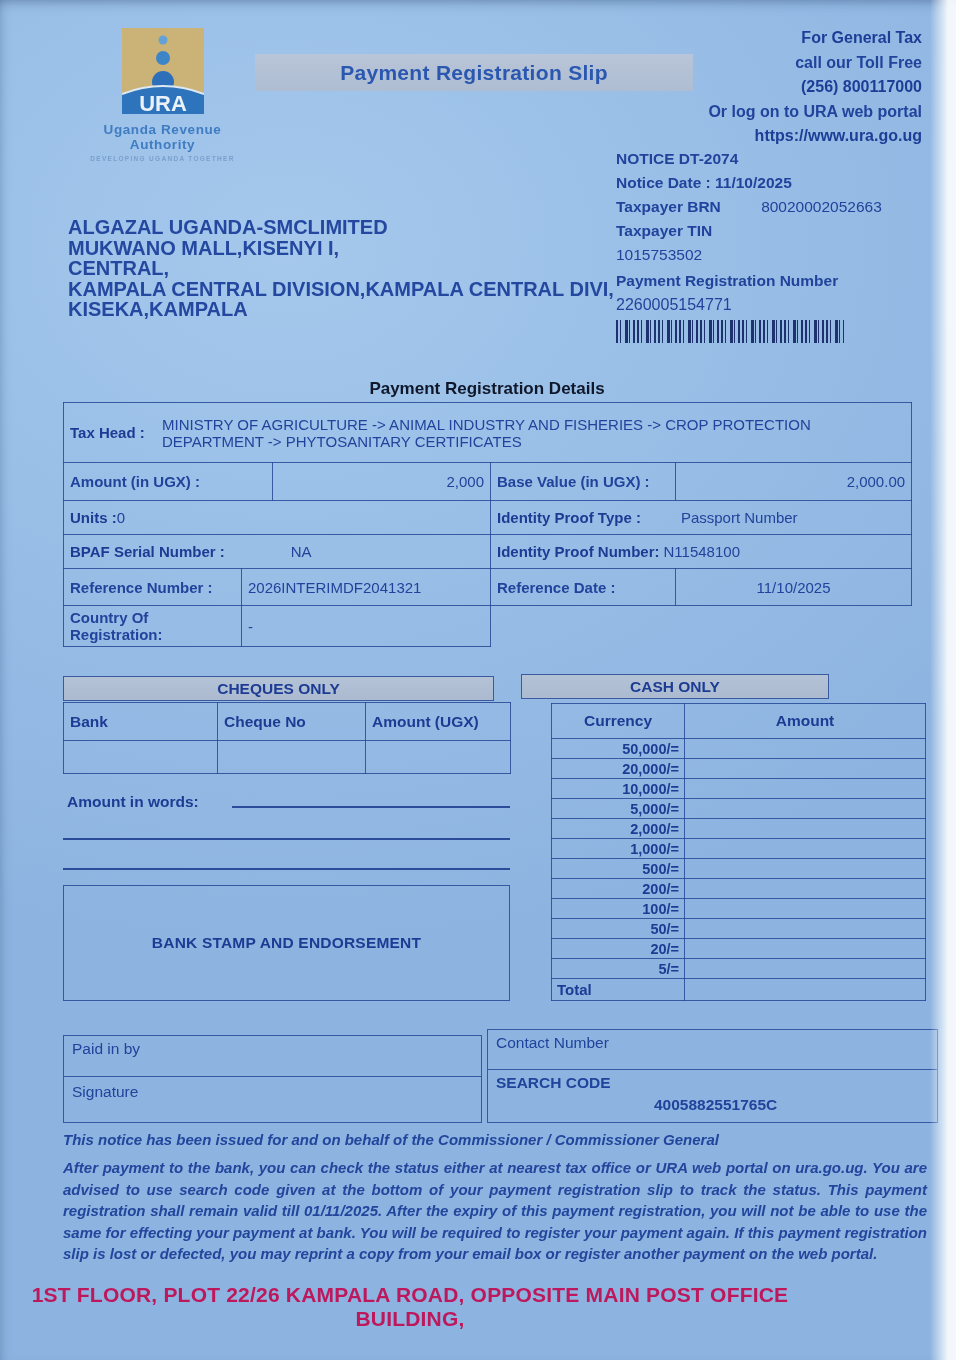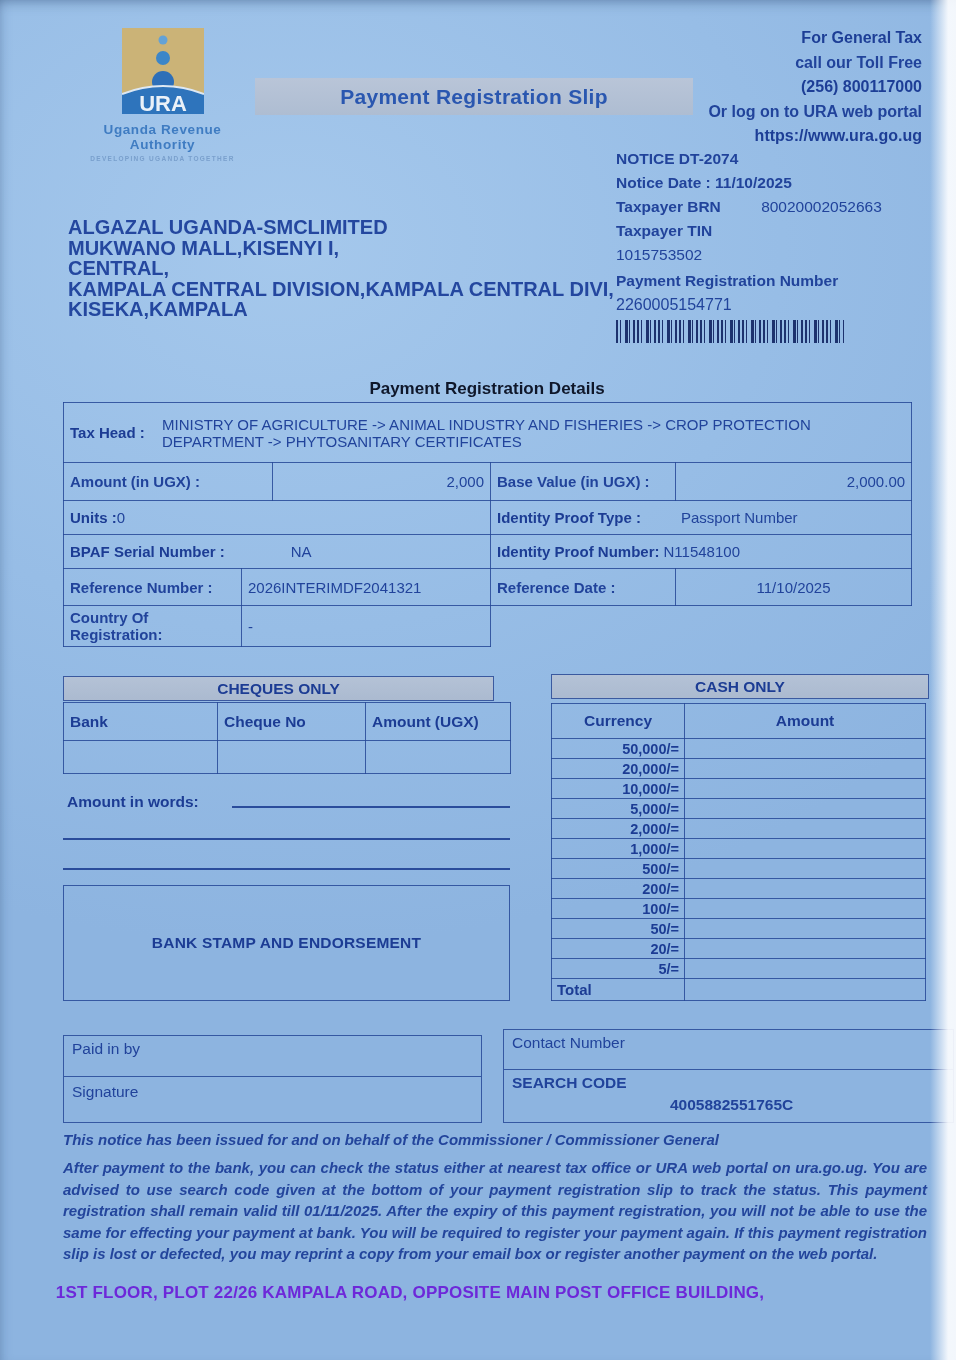--- a/index.html
+++ b/index.html
@@ -21,21 +21,21 @@
   }
   .abs { position:absolute; }
   .b { font-weight:bold; }
   .sb { font-weight:600; }
 
   
   .title-strip {
     left:255px; top:54px; width:438px; height:37px;
     background:linear-gradient(#b9c5d8, #aebdd2);
     display:flex; align-items:center; justify-content:center;
-    font-size:21px; font-weight:bold; color:#2a57b0; letter-spacing:0.3px;margin-top:24px;
+    font-size:21px; font-weight:bold; color:#2a57b0; letter-spacing:0.3px;
   }
   .logo-block { left:70px; top:28px; width:185px; text-align:center; }
   .logo-org { margin-top:4px; font-size:13.5px; font-weight:600; color:#3f7cc2; letter-spacing:0.6px; }
   .logo-tagline { margin-top:3px; font-size:6.5px; color:rgba(90,130,180,0.55); letter-spacing:1.3px; font-weight:600; }
   .contact-block { left:600px; top:26px; width:322px; text-align:right; font-size:16px; line-height:24.5px; }
   .contact-block .b { color:#1d3e96; }
 
   
   .notice-block { left:616px; top:150px; width:330px; font-size:15.5px; }
   .notice-block > div { margin-bottom:6px; }
@@ -79,40 +79,40 @@
   .aw-line2 { left:63px; top:838px; width:447px; border-bottom:2px solid #2a4c9b; }
   .aw-line3 { left:63px; top:868px; width:447px; border-bottom:2px solid #2a4c9b; }
   .stamp-box {
     left:63px; top:885px; width:447px; height:116px;
     border:1.8px solid rgba(38,72,150,0.85);
     display:flex; align-items:center; justify-content:center;
     font-size:15.5px; font-weight:bold; color:#1c3c94; letter-spacing:0.2px;
   }
 
   
-  .cash-bar { left:551px; top:674px; width:378px; }
+  .cash-bar { left:521px; top:674px; width:308px; }
   table.cash { left:551px; top:703px; width:374px; border-collapse:collapse; table-layout:fixed; position:absolute; }
   table.cash td { border:1.6px solid rgba(38,72,150,0.85); font-size:14.5px; color:#1c3c94; padding:1px 5px; }
   table.cash td.hdr { font-size:15.5px; font-weight:bold; text-align:center; height:35px; }
   table.cash td.den { text-align:right; font-weight:bold; height:20px; }
   table.cash td.tot { font-weight:bold; height:22px; font-size:15px; }
 
   
   .paybox { left:63px; top:1035px; width:419px; border:1.8px solid rgba(38,72,150,0.85); }
   .paybox .row1 { height:41px; border-bottom:1.6px solid rgba(38,72,150,0.85); padding:4px 8px; font-size:15.5px; }
   .paybox .row2 { height:45px; padding:6px 8px; font-size:15.5px; }
-  .searchbox { left:487px; top:1029px; width:451px; border:1.8px solid rgba(38,72,150,0.85);margin-left:16px; }
+  .searchbox { left:487px; top:1029px; width:451px; border:1.8px solid rgba(38,72,150,0.85); }
   .searchbox .row1 { height:40px; border-bottom:1.6px solid rgba(38,72,150,0.85); padding:4px 8px; font-size:15.5px; }
   .searchbox .row2 { height:52px; padding:4px 8px; font-size:15.5px; }
   .search-val { margin-left:158px; margin-top:4px; font-weight:bold; font-size:15.5px; }
 
   
   .note-issued { left:63px; top:1131px; width:862px; font-style:italic; font-weight:600; font-size:15px; color:#23459c; }
   .note-para { left:63px; top:1157px; width:864px; font-style:italic; font-weight:600; font-size:15px; line-height:21.5px; text-align:justify; color:#23459c; }
-  .footer-addr { left:0; top:1283px; width:820px; text-align:center; font-weight:600; font-size:17px; color:#6d28d9; letter-spacing:0.2px; }
+  .footer-addr { left:0; top:1283px; width:820px; text-align:center; font-weight:600; font-size:21px; color:#be185d; letter-spacing:0.2px; }
 </style>
 </head>
 <body>
 
 <div class="abs logo-block">
   <svg width="82" height="86" viewBox="0 0 82 86">
     <rect x="0" y="0" width="82" height="86" fill="#cbb377"></rect>
     <circle cx="41" cy="12" r="4.5" fill="#63a2d6"></circle>
     <circle cx="41" cy="30" r="7" fill="#3c86c8"></circle>
     <circle cx="41" cy="54" r="11" fill="#2d6fb8"></circle>

